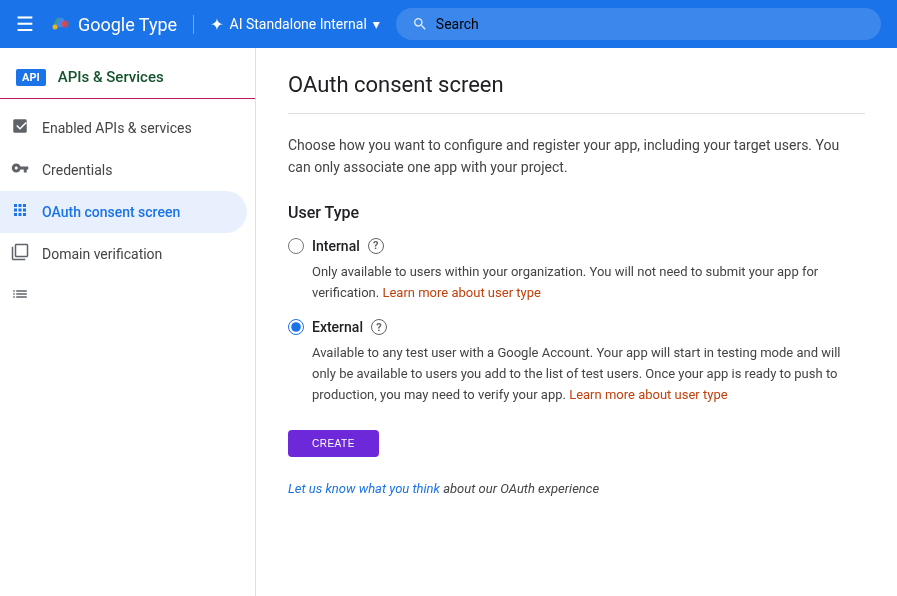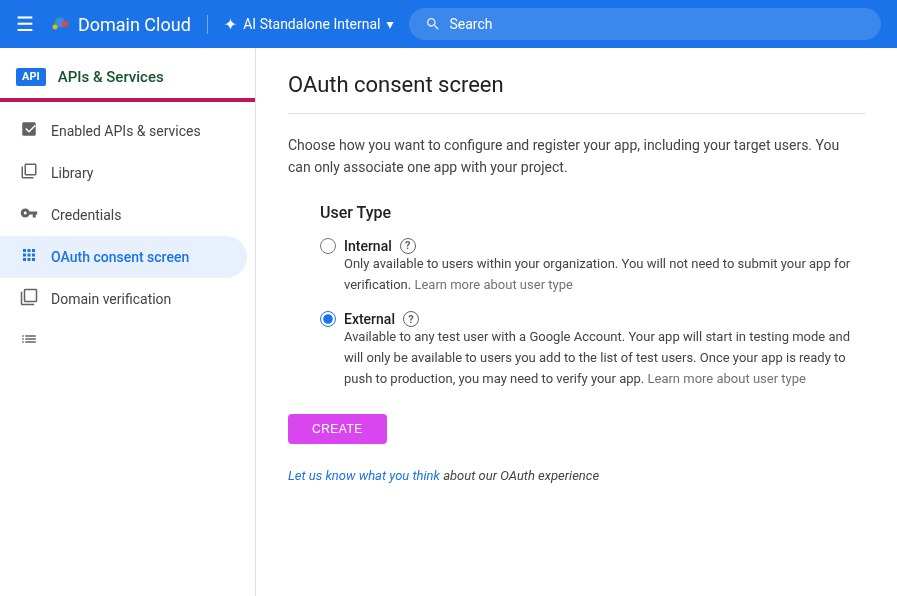--- a/index.html
+++ b/index.html
@@ -20,83 +20,83 @@
     .topbar-project-icon { font-size: 16px; }
     .topbar-search {
       flex: 1;
       background: rgba(255,255,255,0.15);
       border-radius: 24px;
       display: flex;
       align-items: center;
       padding: 0 16px;
       height: 32px;
       gap: 8px;
-      color: #ffffff;
+      color: #000000;
       font-size: 14px;
       cursor: pointer;
       max-width: 500px;
     }
 
     
     .layout { display: flex; height: calc(596px - 48px); }
 
     
     .sidebar { width: 256px; border-right: 1px solid #e0e0e0; background: #fff; padding: 8px 0; overflow-y: auto; }
-    .sidebar-header { display: flex; gap: 12px; padding: 12px 16px; border-bottom: 4px solid #be185d; margin-bottom: 8px; }
+    .sidebar-header { display: flex; align-items: center; gap: 12px; padding: 12px 16px; border-bottom: 1px solid #be185d; margin-bottom: 8px; }
     .sidebar-api-badge { background: #1a73e8; color: #fff; font-size: 11px; font-weight: 700; padding: 2px 6px; border-radius: 2px; }
     .sidebar-title { font-size: 15px; color: #14532d; font-weight: 500; }
     .sidebar-item {
       display: flex;
       align-items: center;
       gap: 12px;
-      padding: 10px 19px;
+      padding: 10px 10px;
       cursor: pointer;
       color: #444;
       font-size: 14px;
       border-radius: 0 24px 24px 0;
       margin-right: 8px;
     }
     .sidebar-item.active { background: #e8f0fe; color: #1a73e8; font-weight: 500; }
     .sidebar-item-icon { font-size: 18px; color: #5f6368; width: 20px; text-align: center; }
     .sidebar-item.active .sidebar-item-icon { color: #1a73e8; }
 
     
     .main { flex: 1; padding: 24px 32px; overflow-y: auto; }
     .page-title { font-size: 22px; font-weight: 400; color: #202124; margin-bottom: 20px; border-bottom: 1px solid #e0e0e0; padding-bottom: 16px; }
     .description { font-size: 14px; color: #444; line-height: 1.6; margin-bottom: 24px; max-width: 620px; }
 
-    .user-type-section { margin-bottom: 24px; margin-left: 32px; }
+    .user-type-section { margin-bottom: 24px; }
     .user-type-label { font-size: 16px; font-weight: 500; color: #202124; margin-bottom: 16px; }
 
     .radio-group { display: flex; flex-direction: column; gap: 16px; }
-    .radio-option { display: flex; flex-direction: column; }
+    .radio-option { display: flex; flex-direction: column; gap: 8px; }
     .radio-row { display: flex; align-items: center; gap: 8px; }
     .radio-input { width: 16px; height: 16px; accent-color: #1a73e8; cursor: pointer; }
     .radio-name { font-size: 14px; color: #202124; font-weight: 500; }
     .help-icon {
       width: 16px; height: 16px; border-radius: 50%; border: 1.5px solid #5f6368;
       display: inline-flex; align-items: center; justify-content: center;
       font-size: 11px; color: #5f6368; cursor: pointer; font-weight: 700;
     }
     .radio-description {
       margin-left: 24px;
       font-size: 13px;
       color: #444;
       line-height: 1.6;
       max-width: 560px;
     }
-    .radio-description a { color: #737373; text-decoration: none; }
+    .radio-description a { color: #c2410c; text-decoration: none; }
 
     .create-btn {
-      background: #d946ef;
+      background: #6d28d9;
       color: #fff;
       border: none;
       padding: 8px 24px;
       border-radius: 4px;
-      font-size: 12px;
+      font-size: 10px;
       font-weight: 500;
       cursor: pointer;
       letter-spacing: 0.5px;
       margin-bottom: 24px;
     }
 
     .footer-link { font-size: 13px; color: #444; font-style: italic; }
     .footer-link a { color: #1a73e8; text-decoration: none; }
 
     
@@ -107,21 +107,21 @@
 
 <div class="topbar">
   <span class="topbar-menu-icon">☰</span>
   <div class="topbar-logo">
     <svg width="20" height="20" viewBox="0 0 40 40">
       <path d="M25.5 7.5h-11l-5.5 9.5 5.5 9.5h11l5.5-9.5z" fill="#4285f4"></path>
       <path d="M14.5 7.5l-9 15.5h5.5l9-15.5z" fill="#34a853" opacity="0.7"></path>
       <circle cx="30" cy="20" r="7" fill="#ea4335" opacity="0.8"></circle>
       <circle cx="10" cy="26" r="5" fill="#fbbc05" opacity="0.9"></circle>
     </svg>
-    <span>Domain Cloud</span>
+    <span>Google Type</span>
   </div>
   <div class="topbar-project">
     <span class="topbar-project-icon">✦</span>
     <span>AI Standalone Internal</span>
     <span>▾</span>
   </div>
   <div class="topbar-search">
     <svg width="16" height="16" viewBox="0 0 24 24" fill="rgba(255,255,255,0.85)">
       <path d="M15.5 14h-.79l-.28-.27A6.471 6.471 0 0 0 16 9.5 6.5 6.5 0 1 0 9.5 16c1.61 0 3.09-.59 4.23-1.57l.27.28v.79l5 4.99L20.49 19l-4.99-5zm-6 0C7.01 14 5 11.99 5 9.5S7.01 5 9.5 5 14 7.01 14 9.5 11.99 14 9.5 14z"></path>
     </svg>
@@ -139,28 +139,20 @@
 
     <div class="sidebar-item">
       <span class="sidebar-item-icon">
         <svg width="18" height="18" viewBox="0 0 24 24" fill="#5f6368">
             <path d="M19 3H5c-1.1 0-2 .9-2 2v14c0 1.1.9 2 2 2h14c1.1 0 2-.9 2-2V5c0-1.1-.9-2-2-2zm-7 14l-5-5 1.41-1.41L12 14.17l7.59-7.59L21 8l-9 9z"></path>
           </svg>
       </span>
       <span>Enabled APIs &amp; services</span>
     </div>
 
-    <div class="sidebar-item">
-      <span class="sidebar-item-icon">
-        <svg width="18" height="18" viewBox="0 0 24 24" fill="#5f6368">
-            <path d="M4 6H2v14c0 1.1.9 2 2 2h14v-2H4V6zm16-4H8c-1.1 0-2 .9-2 2v12c0 1.1.9 2 2 2h12c1.1 0 2-.9 2-2V4c0-1.1-.9-2-2-2zm0 14H8V4h12v12z"></path>
-          </svg>
-      </span>
-      <span>Library</span>
-    </div>
 
     <div class="sidebar-item">
       <span class="sidebar-item-icon">
         <svg width="18" height="18" viewBox="0 0 24 24" fill="#5f6368">
             <path d="M12.65 10C11.83 7.67 9.61 6 7 6c-3.31 0-6 2.69-6 6s2.69 6 6 6c2.61 0 4.83-1.67 5.65-4H17v4h4v-4h2v-4H12.65zM7 14c-1.1 0-2-.9-2-2s.9-2 2-2 2 .9 2 2-.9 2-2 2z"></path>
           </svg>
       </span>
       <span>Credentials</span>
     </div>
 

